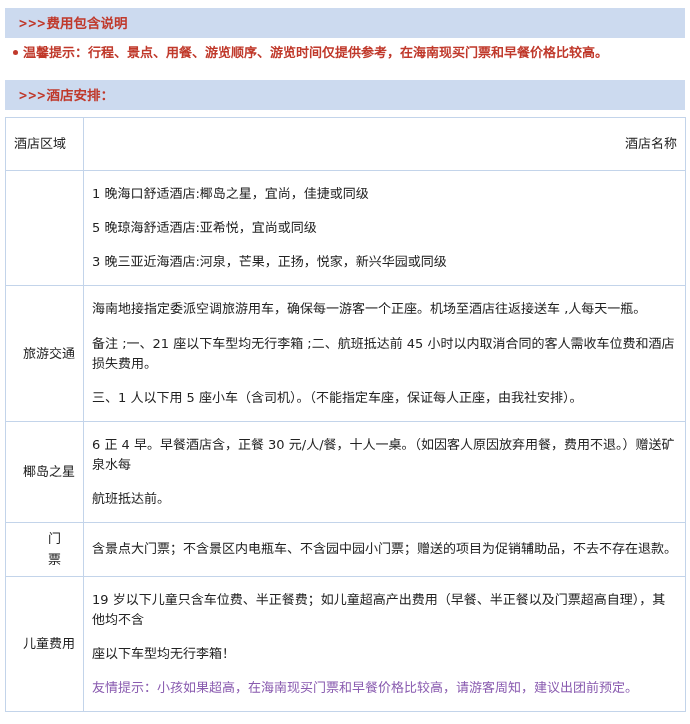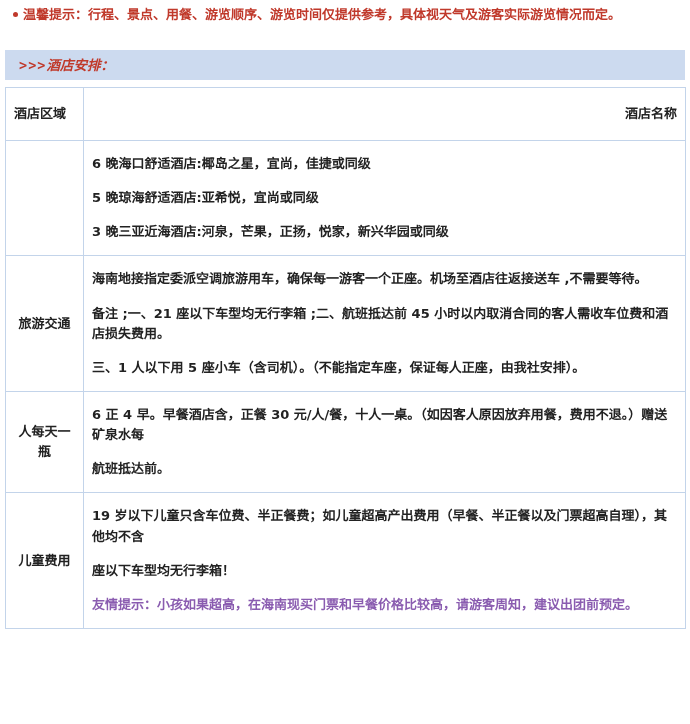--- a/index.html
+++ b/index.html
@@ -34,21 +34,21 @@
     box-sizing: border-box;
     white-space: nowrap;
     overflow: hidden;
   }
   .banner .arrows {
     letter-spacing: 1px;
     font-family: "DejaVu Sans Mono", "Liberation Mono", monospace;
     font-weight: bold;
   }
   .banner-top { margin-top: 8px; }
-  .banner-hotel { margin-top: 20px; font-style: italic; }
+  .banner-hotel { margin-top: 12px; }
 
   
   .tipbar {
     background: #ffffff;
     height: 30px;
     line-height: 30px;
     padding-left: 8px;
     box-sizing: border-box;
     white-space: nowrap;
     overflow: hidden;
@@ -73,39 +73,39 @@
     width: 680px;
     border-collapse: collapse;
     table-layout: fixed;
     margin-top: 7px;
     background: #ffffff;
   }
   table.info td, table.info th {
     border: 1px solid #c3d4ea;
     vertical-align: middle;
     padding: 6px 8px;
-    font-weight: bold;
+    font-weight: normal;
     font-size: 13px;
     line-height: 1.55;
     color: #222222;
   }
   col.c-label { width: 78px; }
   col.c-body  { width: 602px; }
 
   thead th {
     color: #c0392b;
     font-weight: bold;
     height: 40px;
     background: #ffffff;
   }
   th.hdr-area { text-align: left; padding-left: 10px; }
   th.hdr-name { text-align: right; padding-right: 170px; }
 
   td.label {
-    text-align: center;
+    text-align: right;
     padding: 6px 4px;
     color: #222222;
   }
   td.label.spaced {
     letter-spacing: 0;
   }
   td.label .wide {
     display: inline-block;
     letter-spacing: 14px;
     text-indent: 14px;
@@ -119,23 +119,26 @@
   .purple { color: #8A5CB0; }
 
   
   .hotels p { padding: 7px 0; }
 </style>
 </head>
 <body>
 
 <div class="page">
 
+  <div class="banner banner-top">
+    <span class="arrows">&gt;&gt;&gt;</span><span>费用包含说明</span>
+  </div>
 
   <div class="tipbar">
-    <span class="dot"></span><span>温馨提示：行程、景点、用餐、游览顺序、游览时间仅提供参考，具体视天气及游客实际游览情况而定。</span>
+    <span class="dot"></span><span>温馨提示：行程、景点、用餐、游览顺序、游览时间仅提供参考，在海南现买门票和早餐价格比较高。</span>
   </div>
 
   <div class="banner banner-hotel">
     <span class="arrows">&gt;&gt;&gt;</span><span>酒店安排：</span>
   </div>
 
   <table class="info">
     <colgroup>
       <col class="c-label">
       <col class="c-body">
@@ -143,38 +146,44 @@
     <thead>
       <tr>
         <th class="hdr-area">酒店区域</th>
         <th class="hdr-name">酒店名称</th>
       </tr>
     </thead>
     <tbody id="tbody">
         <tr>
           <td class="label"></td>
           <td class="body hotels">
-            <p>6 晚海口舒适酒店:椰岛之星，宜尚，佳捷或同级</p>
+            <p>1 晚海口舒适酒店:椰岛之星，宜尚，佳捷或同级</p>
             <p>5 晚琼海舒适酒店:亚希悦，宜尚或同级</p>
             <p>3 晚三亚近海酒店:河泉，芒果，正扬，悦家，新兴华园或同级</p>
           </td>
         </tr>
         <tr>
           <td class="label">旅游交通</td>
           <td class="body">
-            <p>海南地接指定委派空调旅游用车，确保每一游客一个正座。机场至酒店往返接送车 ,不需要等待。</p>
+            <p>海南地接指定委派空调旅游用车，确保每一游客一个正座。机场至酒店往返接送车 ,人每天一瓶。</p>
             <p>备注 ;一、21 座以下车型均无行李箱 ;二、航班抵达前 45 小时以内取消合同的客人需收车位费和酒店损失费用。</p>
             <p>三、1 人以下用 5 座小车（含司机）。（不能指定车座，保证每人正座，由我社安排）。</p>
           </td>
         </tr>
         <tr>
-          <td class="label">人每天一瓶</td>
+          <td class="label">椰岛之星</td>
           <td class="body">
             <p>6 正 4 早。早餐酒店含，正餐 30 元/人/餐，十人一桌。（如因客人原因放弃用餐，费用不退。）赠送矿泉水每</p>
             <p>航班抵达前。</p>
+          </td>
+        </tr>
+        <tr>
+          <td class="label spaced"><span class="wide">门票</span></td>
+          <td class="body">
+            <p>含景点大门票；不含景区内电瓶车、不含园中园小门票；赠送的项目为促销辅助品，不去不存在退款。</p>
           </td>
         </tr>
         <tr>
           <td class="label">儿童费用</td>
           <td class="body">
             <p>19 岁以下儿童只含车位费、半正餐费；如儿童超高产出费用（早餐、半正餐以及门票超高自理），其他均不含</p>
             <p>座以下车型均无行李箱！</p>
             <p class="purple">友情提示：小孩如果超高，在海南现买门票和早餐价格比较高，请游客周知，建议出团前预定。</p>
           </td>
         </tr>

